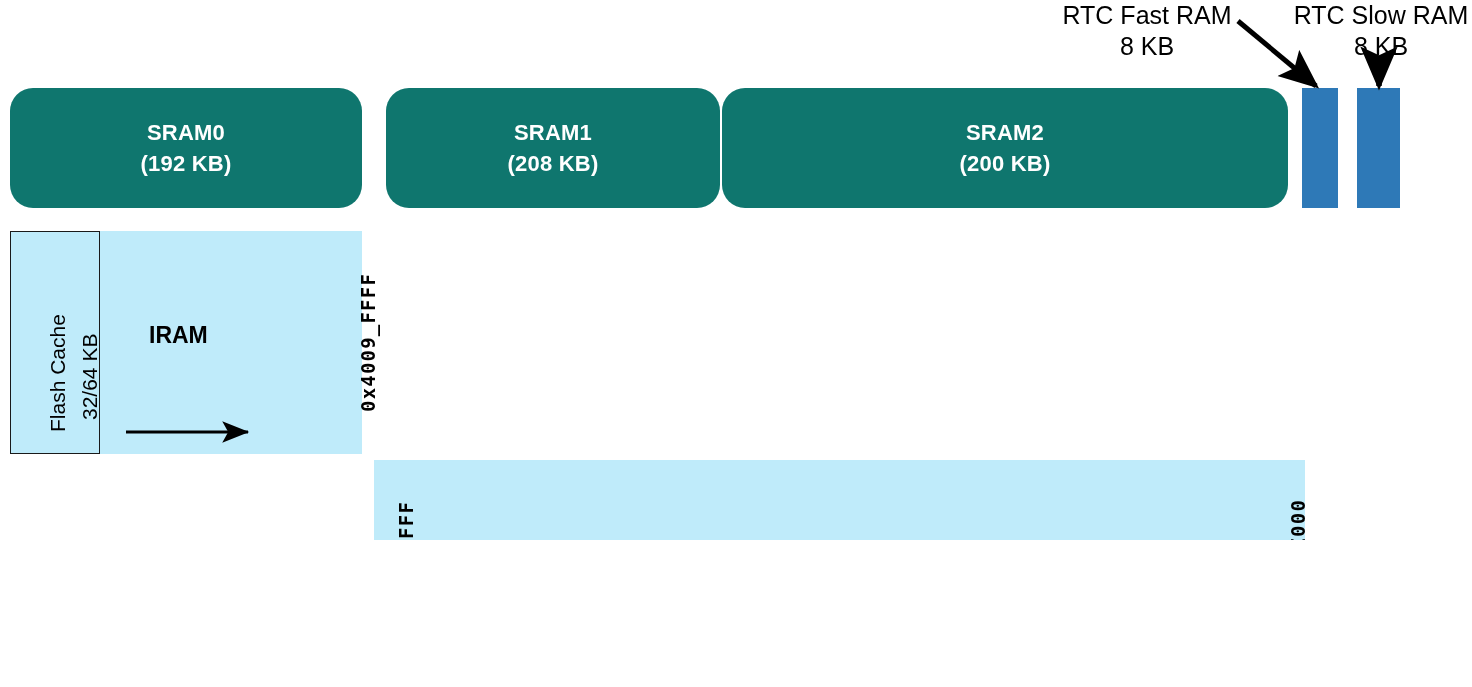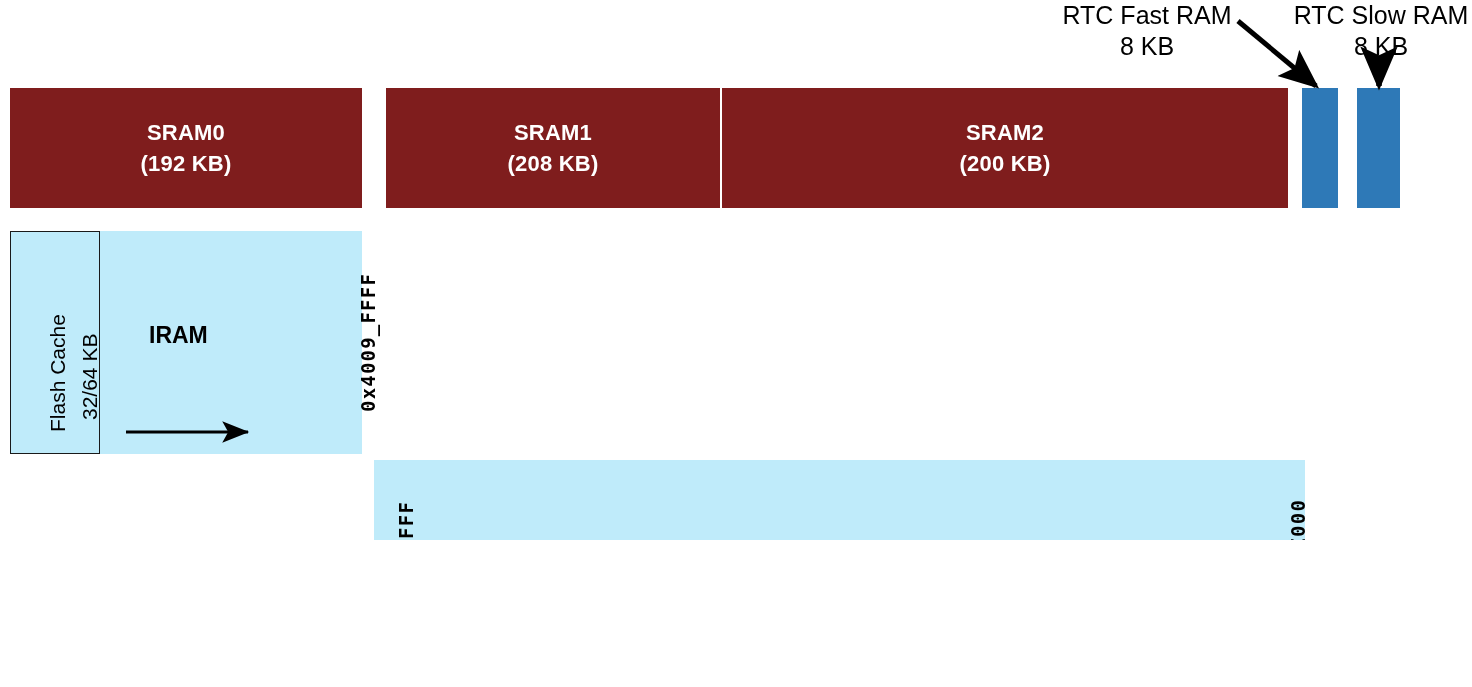--- a/index.html
+++ b/index.html
@@ -19,31 +19,32 @@
     background: #ffffff;
     overflow: hidden;
     padding-left: 44px;
   }
 
   
   .abs { position: absolute; box-sizing: border-box; }
 
   
   .sram-block {
-    background: #7f1d1d;
+    background: #0f766e;
     color: #ffffff;
     display: flex;
     flex-direction: column;
     align-items: center;
     justify-content: center;
     font-weight: bold;
     font-size: 22px;
     line-height: 1.42;
     letter-spacing: 0.2px;
     text-align: center;
+    border-radius: 23px;
   }
   .sram-block .l1, .sram-block .l2 { display: block; }
 
   
   .rtc-block { background: #2e79b7; }
 
   
   .ram-region {
     background: #bfebfa;
   }

